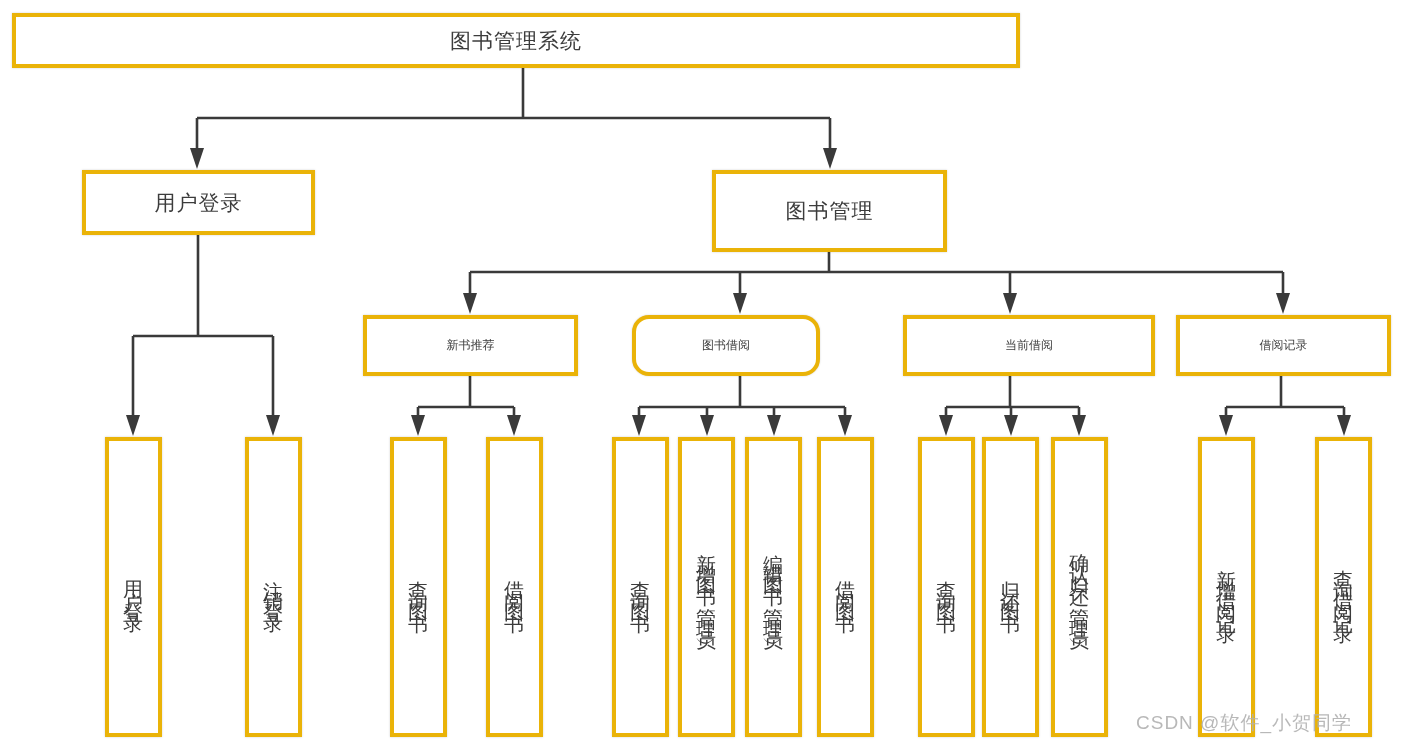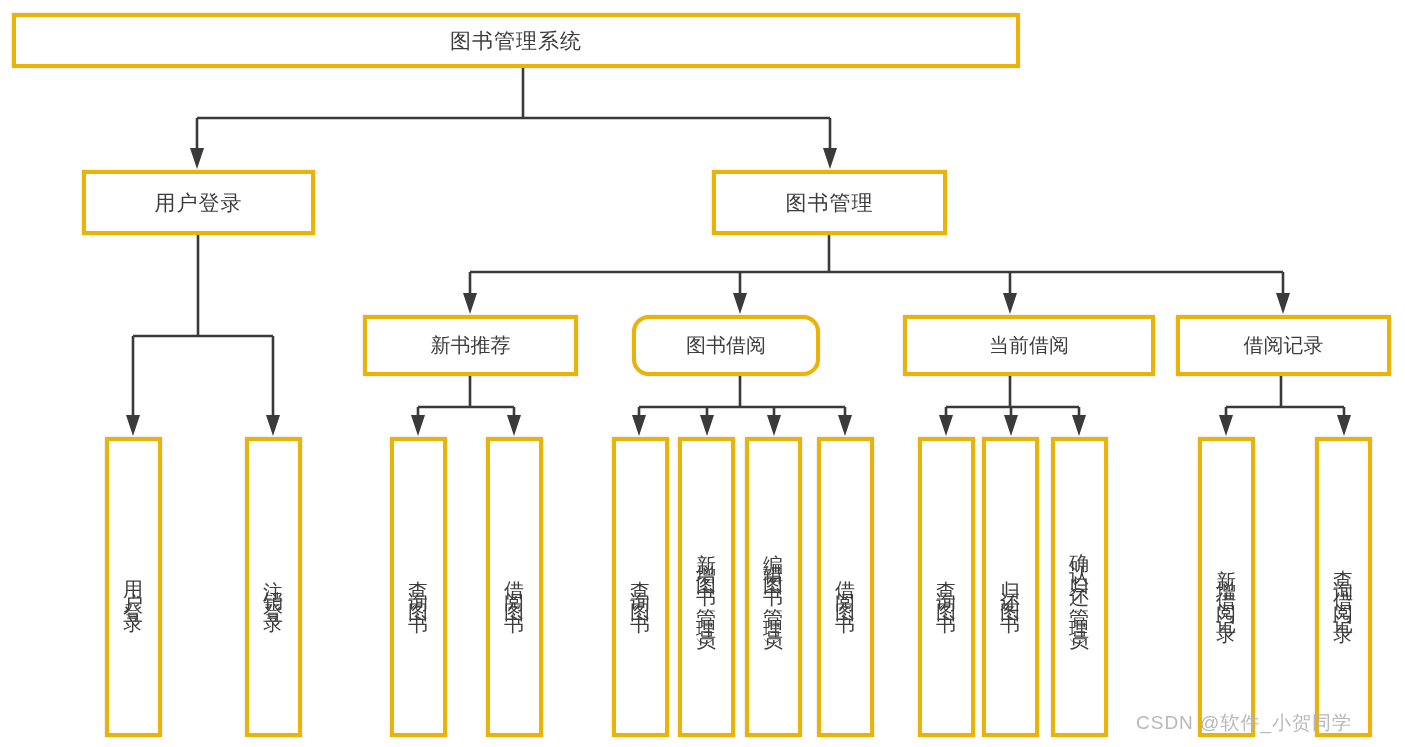--- a/index.html
+++ b/index.html
@@ -23,21 +23,21 @@
     background: #ffffff;
     border: 4px solid #eab308;
     color: #3c3c3c;
     display: flex;
     align-items: center;
     justify-content: center;
     z-index: 2;
     box-shadow: 0 0 2px rgba(0,0,0,0.18);
   }
   .node.hlabel { font-size: 21px; letter-spacing: 1px; }
-  .node.l3 { font-size: 20px; text-align: right; }
+  .node.l3 { font-size: 12px; text-align: right; }
   .leaf {
     top: 437px;
     width: 57px;
     height: 300px;
   }
   .vlabel {
     writing-mode: vertical-rl;
     text-orientation: mixed;
     font-size: 20px;
     letter-spacing: 11px;
@@ -104,21 +104,21 @@
     </g>
   </svg>
 
   <div class="node hlabel" style="left:12px; top:13px; width:1008px; height:55px;">
     <span>图书管理系统</span>
   </div>
 
   <div class="node hlabel" style="left:82px; top:170px; width:233px; height:65px;">
     <span>用户登录</span>
   </div>
-  <div class="node hlabel" style="left:712px; top:170px; width:235px; height:65px;">
+  <div class="node hlabel" style="left:712px; top:170px; width:235px; height:82px;">
     <span>图书管理</span>
   </div>
 
   <div class="node l3" style="left:363px; top:315px; width:215px; height:61px;">
     <span>新书推荐</span>
   </div>
   <div class="node l3" style="left:632px; top:315px; width:188px; height:61px;border-radius:17px;">
     <span>图书借阅</span>
   </div>
   <div class="node l3" style="left:903px; top:315px; width:252px; height:61px;">

